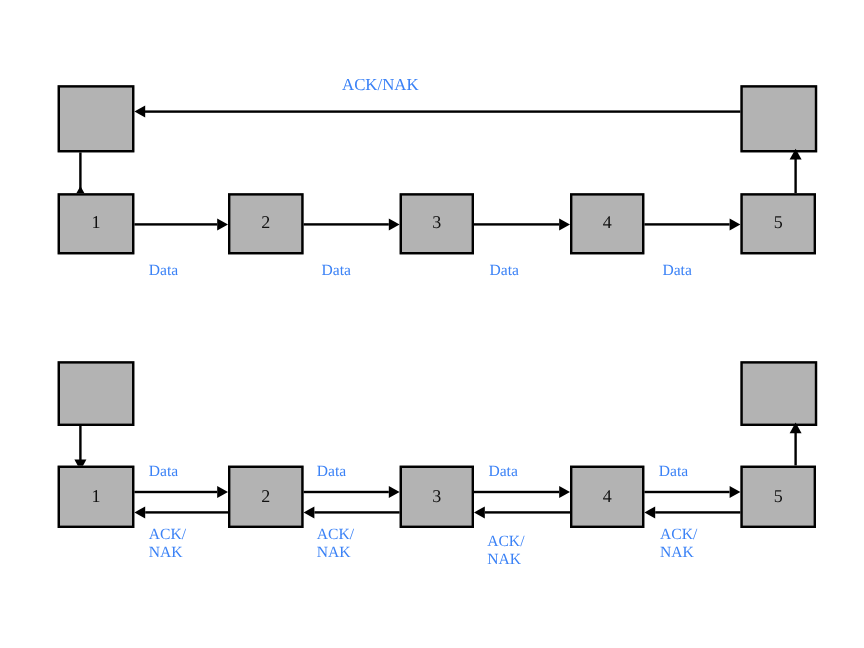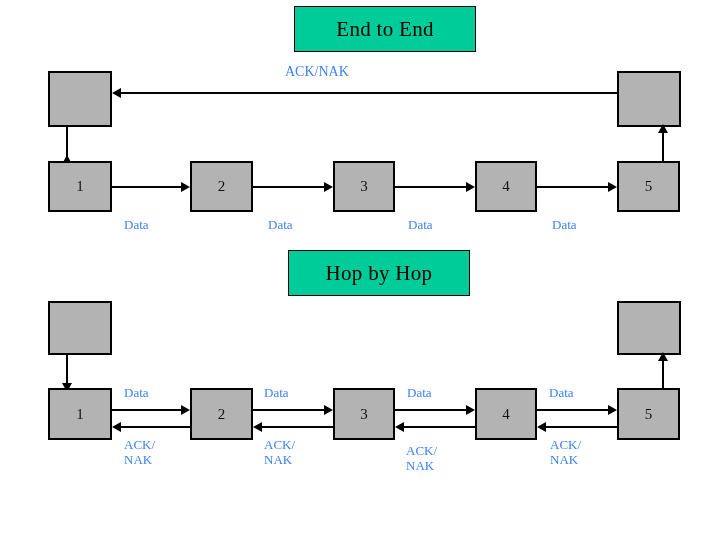--- a/index.html
+++ b/index.html
@@ -61,21 +61,20 @@
   .lbl-ack-top{font-size:14px;}
 
   
   .footer{position:absolute;left:0;top:470px;width:720px;height:70px;}
 </style>
 </head>
 <body>
 
 <div class="stage">
 
-  <div class="banner" id="banner-e2e">End to End</div>
 
   <div class="lbl lbl-ack-top" style="left:285px;top:64px;">ACK/NAK</div>
 
   <div class="node host" style="left:48px;top:71px;width:64px;height:56px;"></div>
   <div class="node host" style="left:617px;top:71px;width:64px;height:56px;"></div>
 
   <div class="hline" style="left:120px;top:92px;width:497px;"></div>
   <div class="arrow arr-left" style="left:112px;top:88px;"></div>
 
   <div class="vline" style="left:66px;top:127px;height:34px;"></div>
@@ -100,21 +99,20 @@
   <div class="arrow arr-right" style="left:466px;top:182px;"></div>
 
   <div class="hline" style="left:537px;top:186px;width:71px;"></div>
   <div class="arrow arr-right" style="left:608px;top:182px;"></div>
 
   <div class="lbl" style="left:124px;top:217px;">Data</div>
   <div class="lbl" style="left:268px;top:217px;">Data</div>
   <div class="lbl" style="left:408px;top:217px;">Data</div>
   <div class="lbl" style="left:552px;top:217px;">Data</div>
 
-  <div class="banner" id="banner-hbh">Hop by Hop</div>
 
   <div class="node host" style="left:48px;top:301px;width:64px;height:54px;"></div>
   <div class="node host" style="left:617px;top:301px;width:64px;height:54px;"></div>
 
   <div class="vline" style="left:66px;top:355px;height:33px;"></div>
   <div class="arrow arr-down" style="left:62px;top:383px;"></div>
 
   <div class="vline" style="left:662px;top:355px;height:33px;"></div>
   <div class="arrow arr-up" style="left:658px;top:352px;"></div>
 

